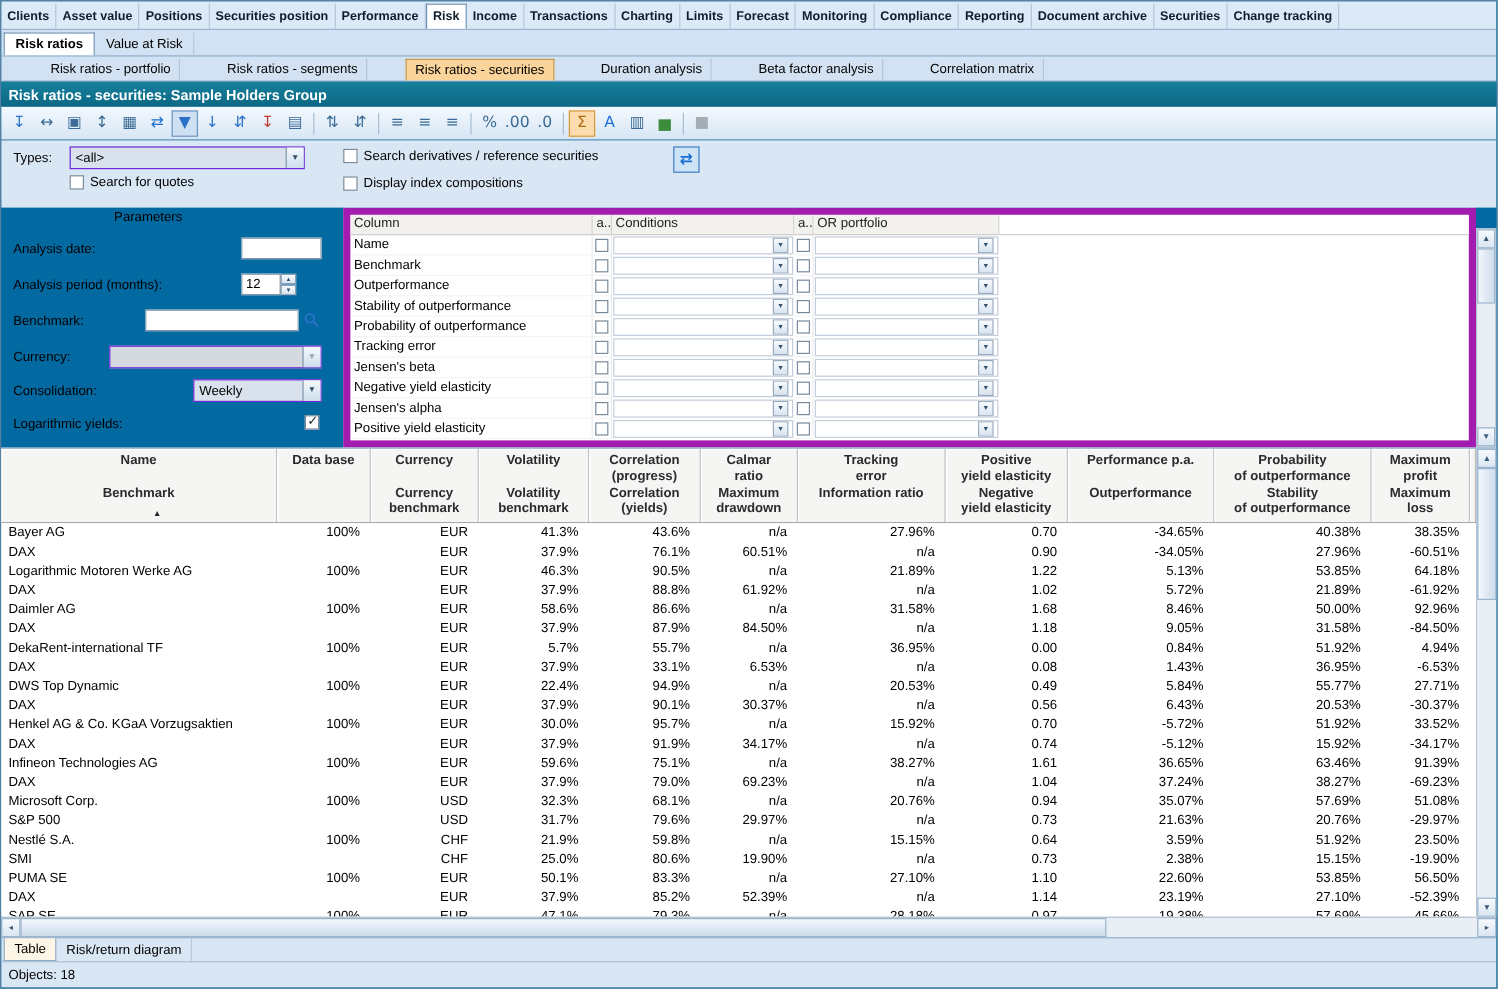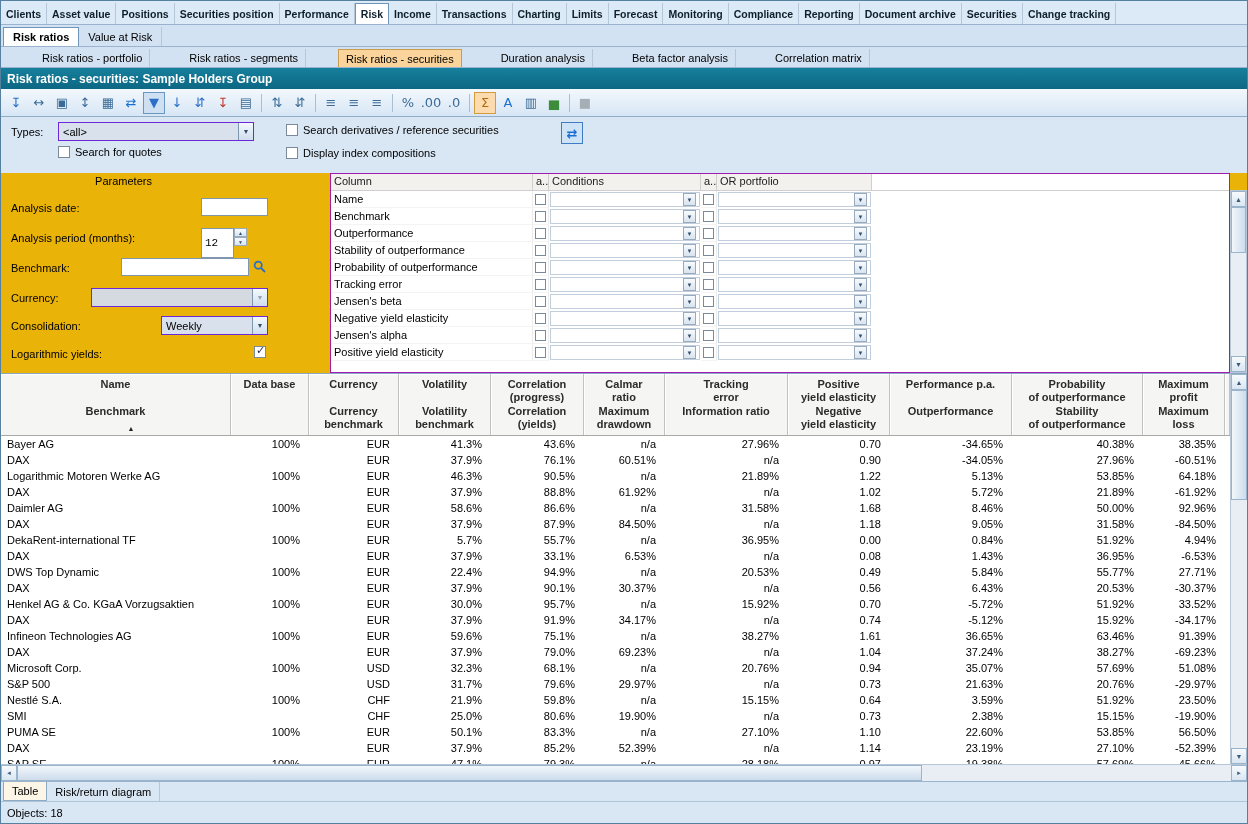--- a/index.html
+++ b/index.html
@@ -1,17 +1,17 @@
 <!DOCTYPE html>
 <html><head>
 <meta charset="utf-8">
 <style>
   * { margin:0; padding:0; box-sizing:border-box; }
   body { font-family:"Liberation Sans","DejaVu Sans",sans-serif; font-size:11px; color:#000; background:#fff; }
-  .app { width:1248px; height:824px; background:#eab308; border:1px solid #56809f; display:flex; flex-direction:column; overflow:hidden; }
+  .app { width:1248px; height:824px; background:#0369a1; border:1px solid #56809f; display:flex; flex-direction:column; overflow:hidden; }
 
   
   .tabbar1 { height:24px; display:flex; align-items:stretch; background:#dce9f6; border-bottom:1px solid #9ab4cf; padding-top:2px; overflow:hidden; }
   .tab1 { padding:0 5px; display:flex; align-items:center; font-weight:bold; font-size:10.5px; color:#0d1f2d; border-right:1px solid #b4c8da; white-space:nowrap; cursor:default; }
   .tab1.active { background:#fff; border:1px solid #6f94b8; border-bottom:none; }
   .tabbar2 { height:22px; display:flex; align-items:stretch; background:#d3e2f2; border-bottom:1px solid #9ab4cf; padding:2px 0 0 2px; }
   .tab2 { padding:0 9px; display:flex; align-items:center; border-right:1px solid #b4c8da; white-space:nowrap; }
   .tab2.active { background:#fff; border:1px solid #6f94b8; border-bottom:none; font-weight:bold; }
   .tabbar3 { height:21px; display:flex; align-items:stretch; background:#d3e2f2; border-bottom:1px solid #9ab4cf; padding:2px 0 0 2px; }
   .tab3 { padding:0 7px; display:flex; align-items:center; border-right:1px solid #b4c8da; white-space:nowrap;margin-left:32px; }
@@ -41,27 +41,27 @@
   .cb.checked::after { content:"✓"; position:absolute; top:-3px; left:1px; font-size:11px; font-weight:bold; color:#1c2b3a; }
   .cb.sm { width:11px; height:11px; }
   .refresh-btn { position:absolute; width:22px; height:22px; border:1px solid #3f7cc4; background:#cfe3f7; color:#1a6fd4; display:flex; align-items:center; justify-content:center; font-family:"DejaVu Sans",sans-serif; font-size:13px; font-weight:bold; }
 
   
   .pf { height:200px; display:flex; }
   .params { width:285px; position:relative; flex:0 0 auto; }
   .ptitle { position:absolute; top:2px; left:0; right:40px; text-align:center; }
   .inp { position:absolute; height:18px; border:1px solid #8096ac; background:#fff; font-family:inherit; font-size:11px; padding:0 3px; }
   .spinwrap { position:absolute; height:18px; display:flex; }
-  .spinwrap .inner { position:static; width:33px; height:30px;font-family:Liberation Mono, monospace; }
+  .spinwrap .inner { position:static; width:33px; height:18px; }
   .spin { width:13px; display:flex; flex-direction:column; }
   .spin span { flex:1; font-size:5px; display:flex; align-items:center; justify-content:center; border:1px solid #98aabc; background:linear-gradient(#f8fbfe,#d8e4f0); color:#35506b; }
   .lensbtn { position:absolute; width:18px; height:18px; display:flex; align-items:center; justify-content:center; }
   .filterpane { flex:1; display:flex; flex-direction:column; min-width:0; }
   .ftitle { height:17px; text-align:center; padding-top:2px; }
-  .fgrid { flex:1; background:#fff; border:1px solid #a21caf; overflow:hidden;margin-left:44px; }
+  .fgrid { flex:1; background:#fff; border:6px solid #a21caf; overflow:hidden; }
   .fhead, .frow { display:grid; grid-template-columns:202px 16px 152px 16px 155px minmax(0,1fr); }
   .fhc { height:17px; background:#f2f1ee; border-right:1px solid #cfcfcf; border-bottom:1px solid #cfcfcf; padding:1px 3px; overflow:hidden; white-space:nowrap; color:#222; }
   .fhc.fhfill { background:#fff; border-right:none; }
   .fc { height:17px; border-right:1px solid #ececec; border-bottom:1px solid #f4f4f4; display:flex; align-items:center; padding:0 3px; overflow:hidden; white-space:nowrap; }
   .fc-cb { justify-content:center; padding:0; }
   .fc-dd { position:relative; border:1px solid #c2cedb; margin:1px; height:15px; background:#fff; }
   .ddbtn { margin-left:auto; width:13px; height:13px; border:1px solid #98aabc; background:linear-gradient(#f8fbfe,#d8e4f0); font-size:6px; display:flex; align-items:center; justify-content:center; color:#35506b; }
   .fcfill { border:none; }
 
   

